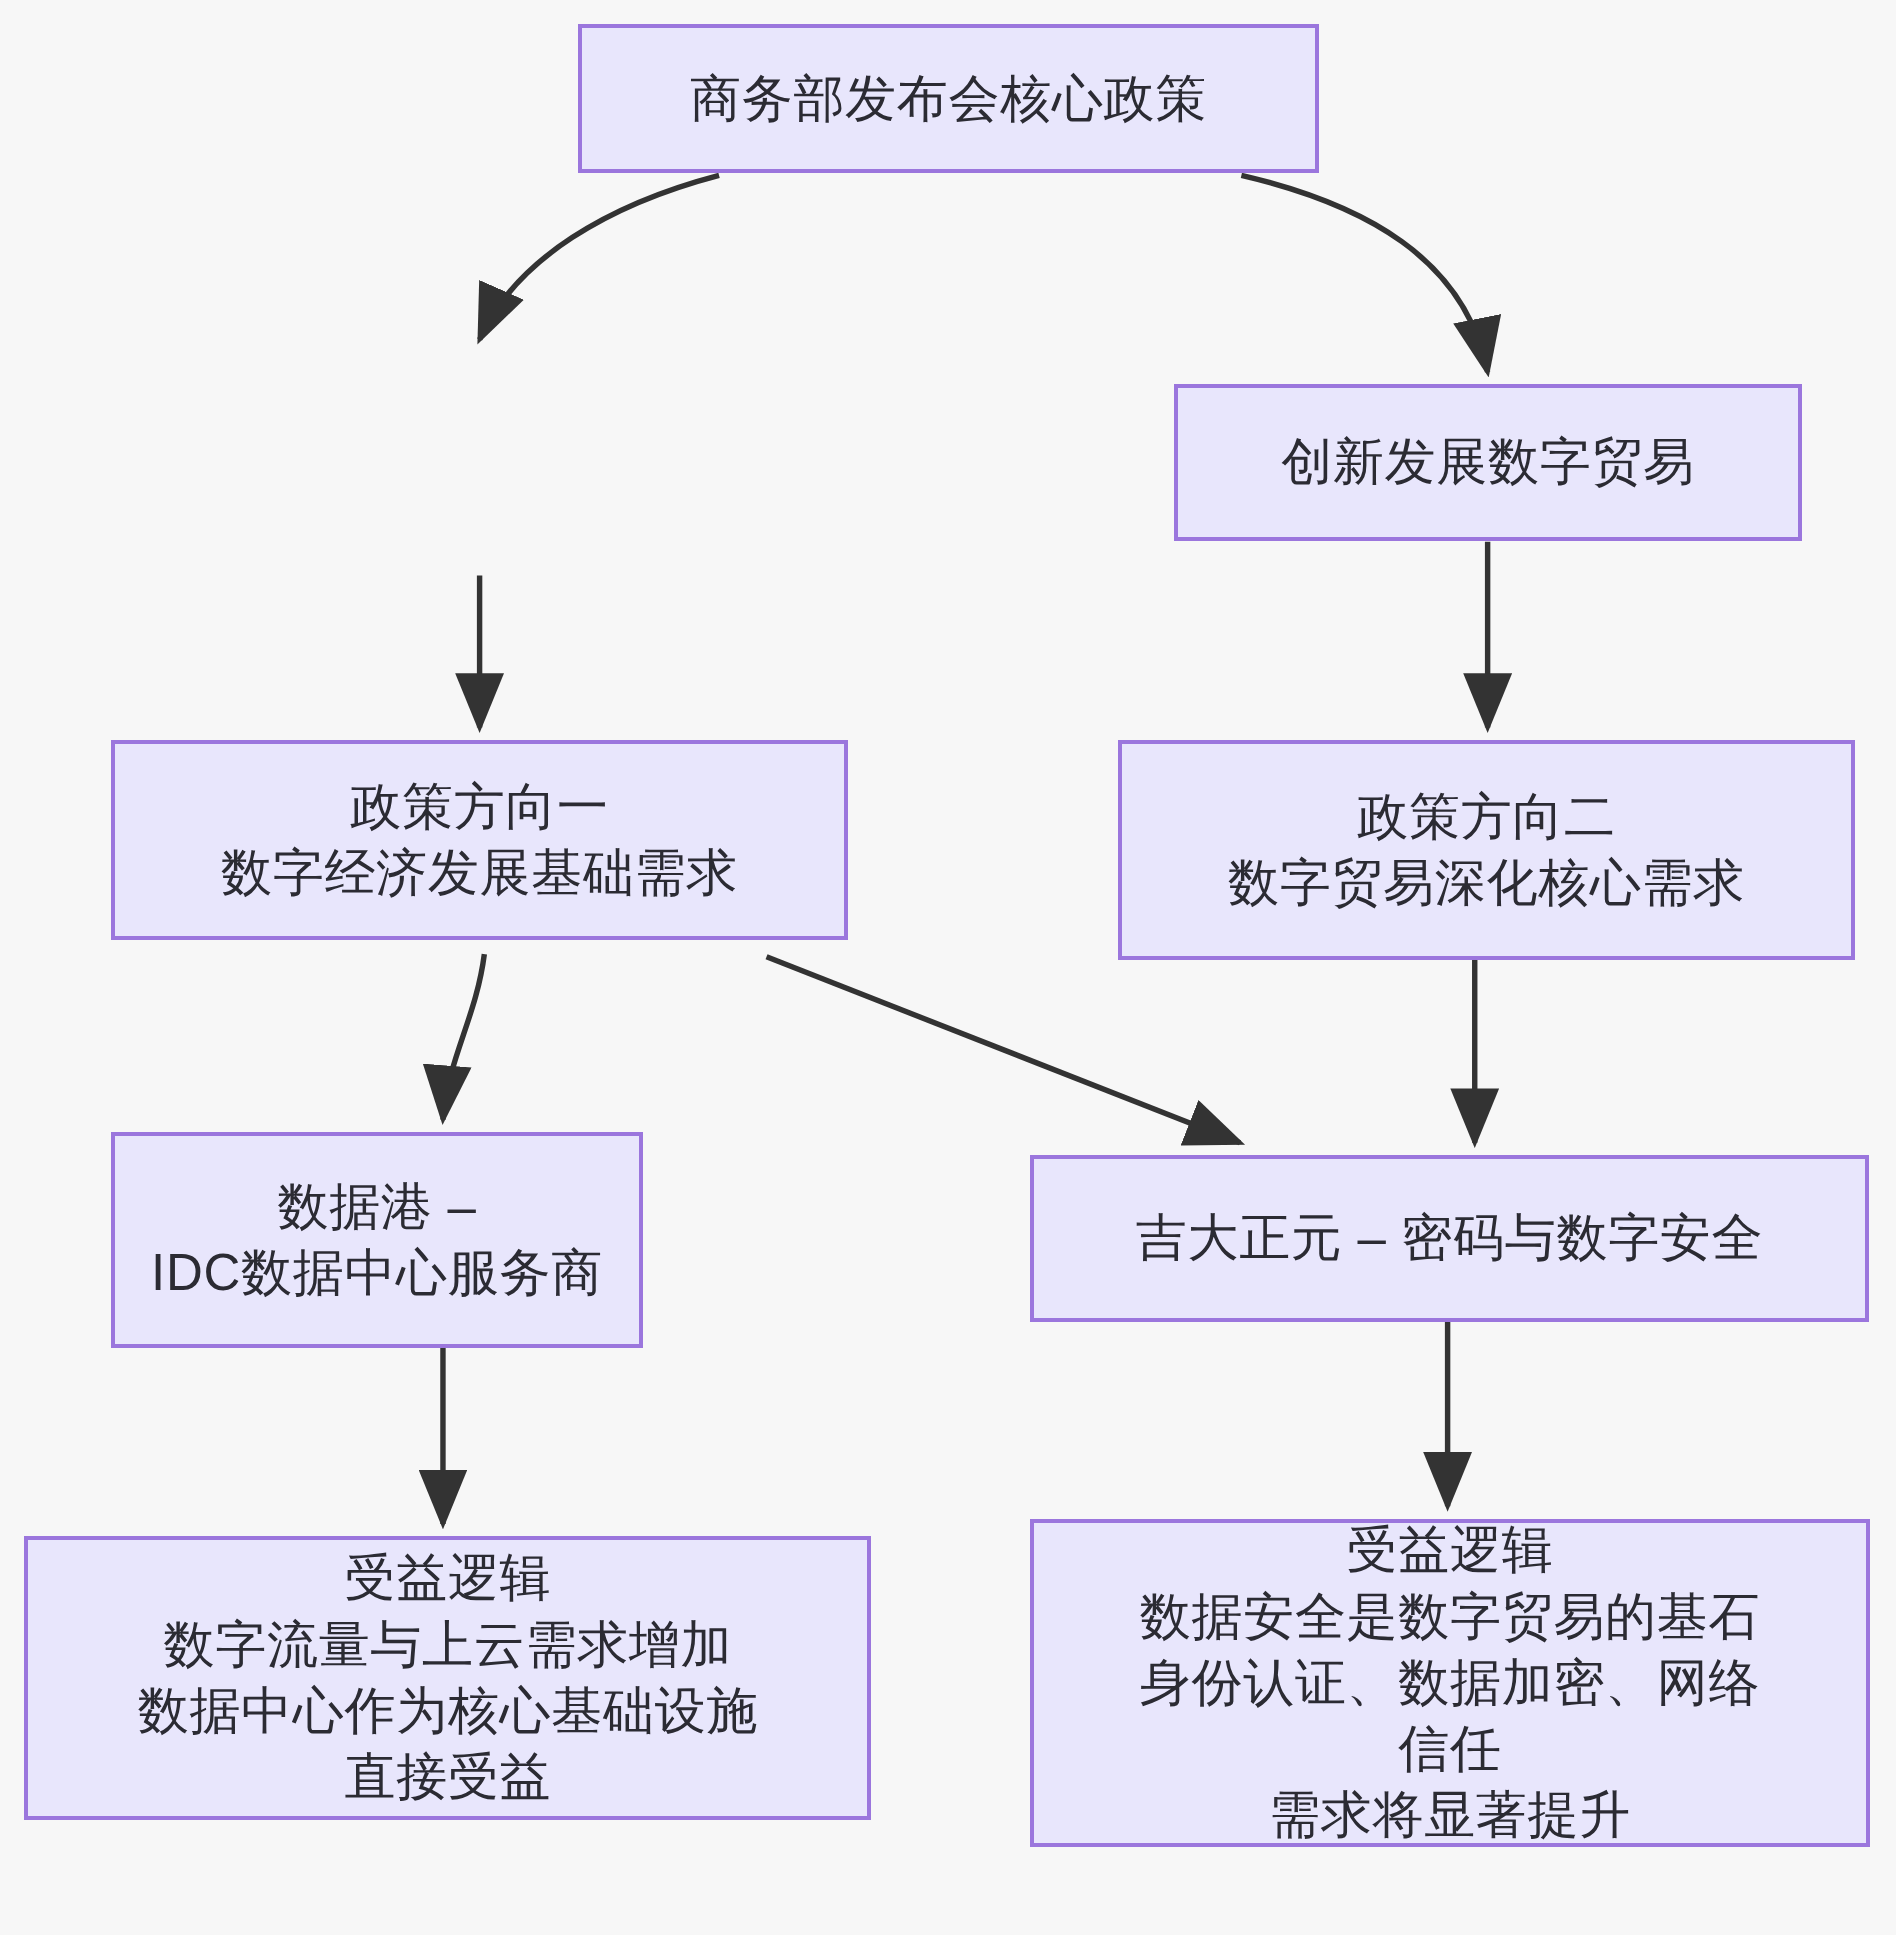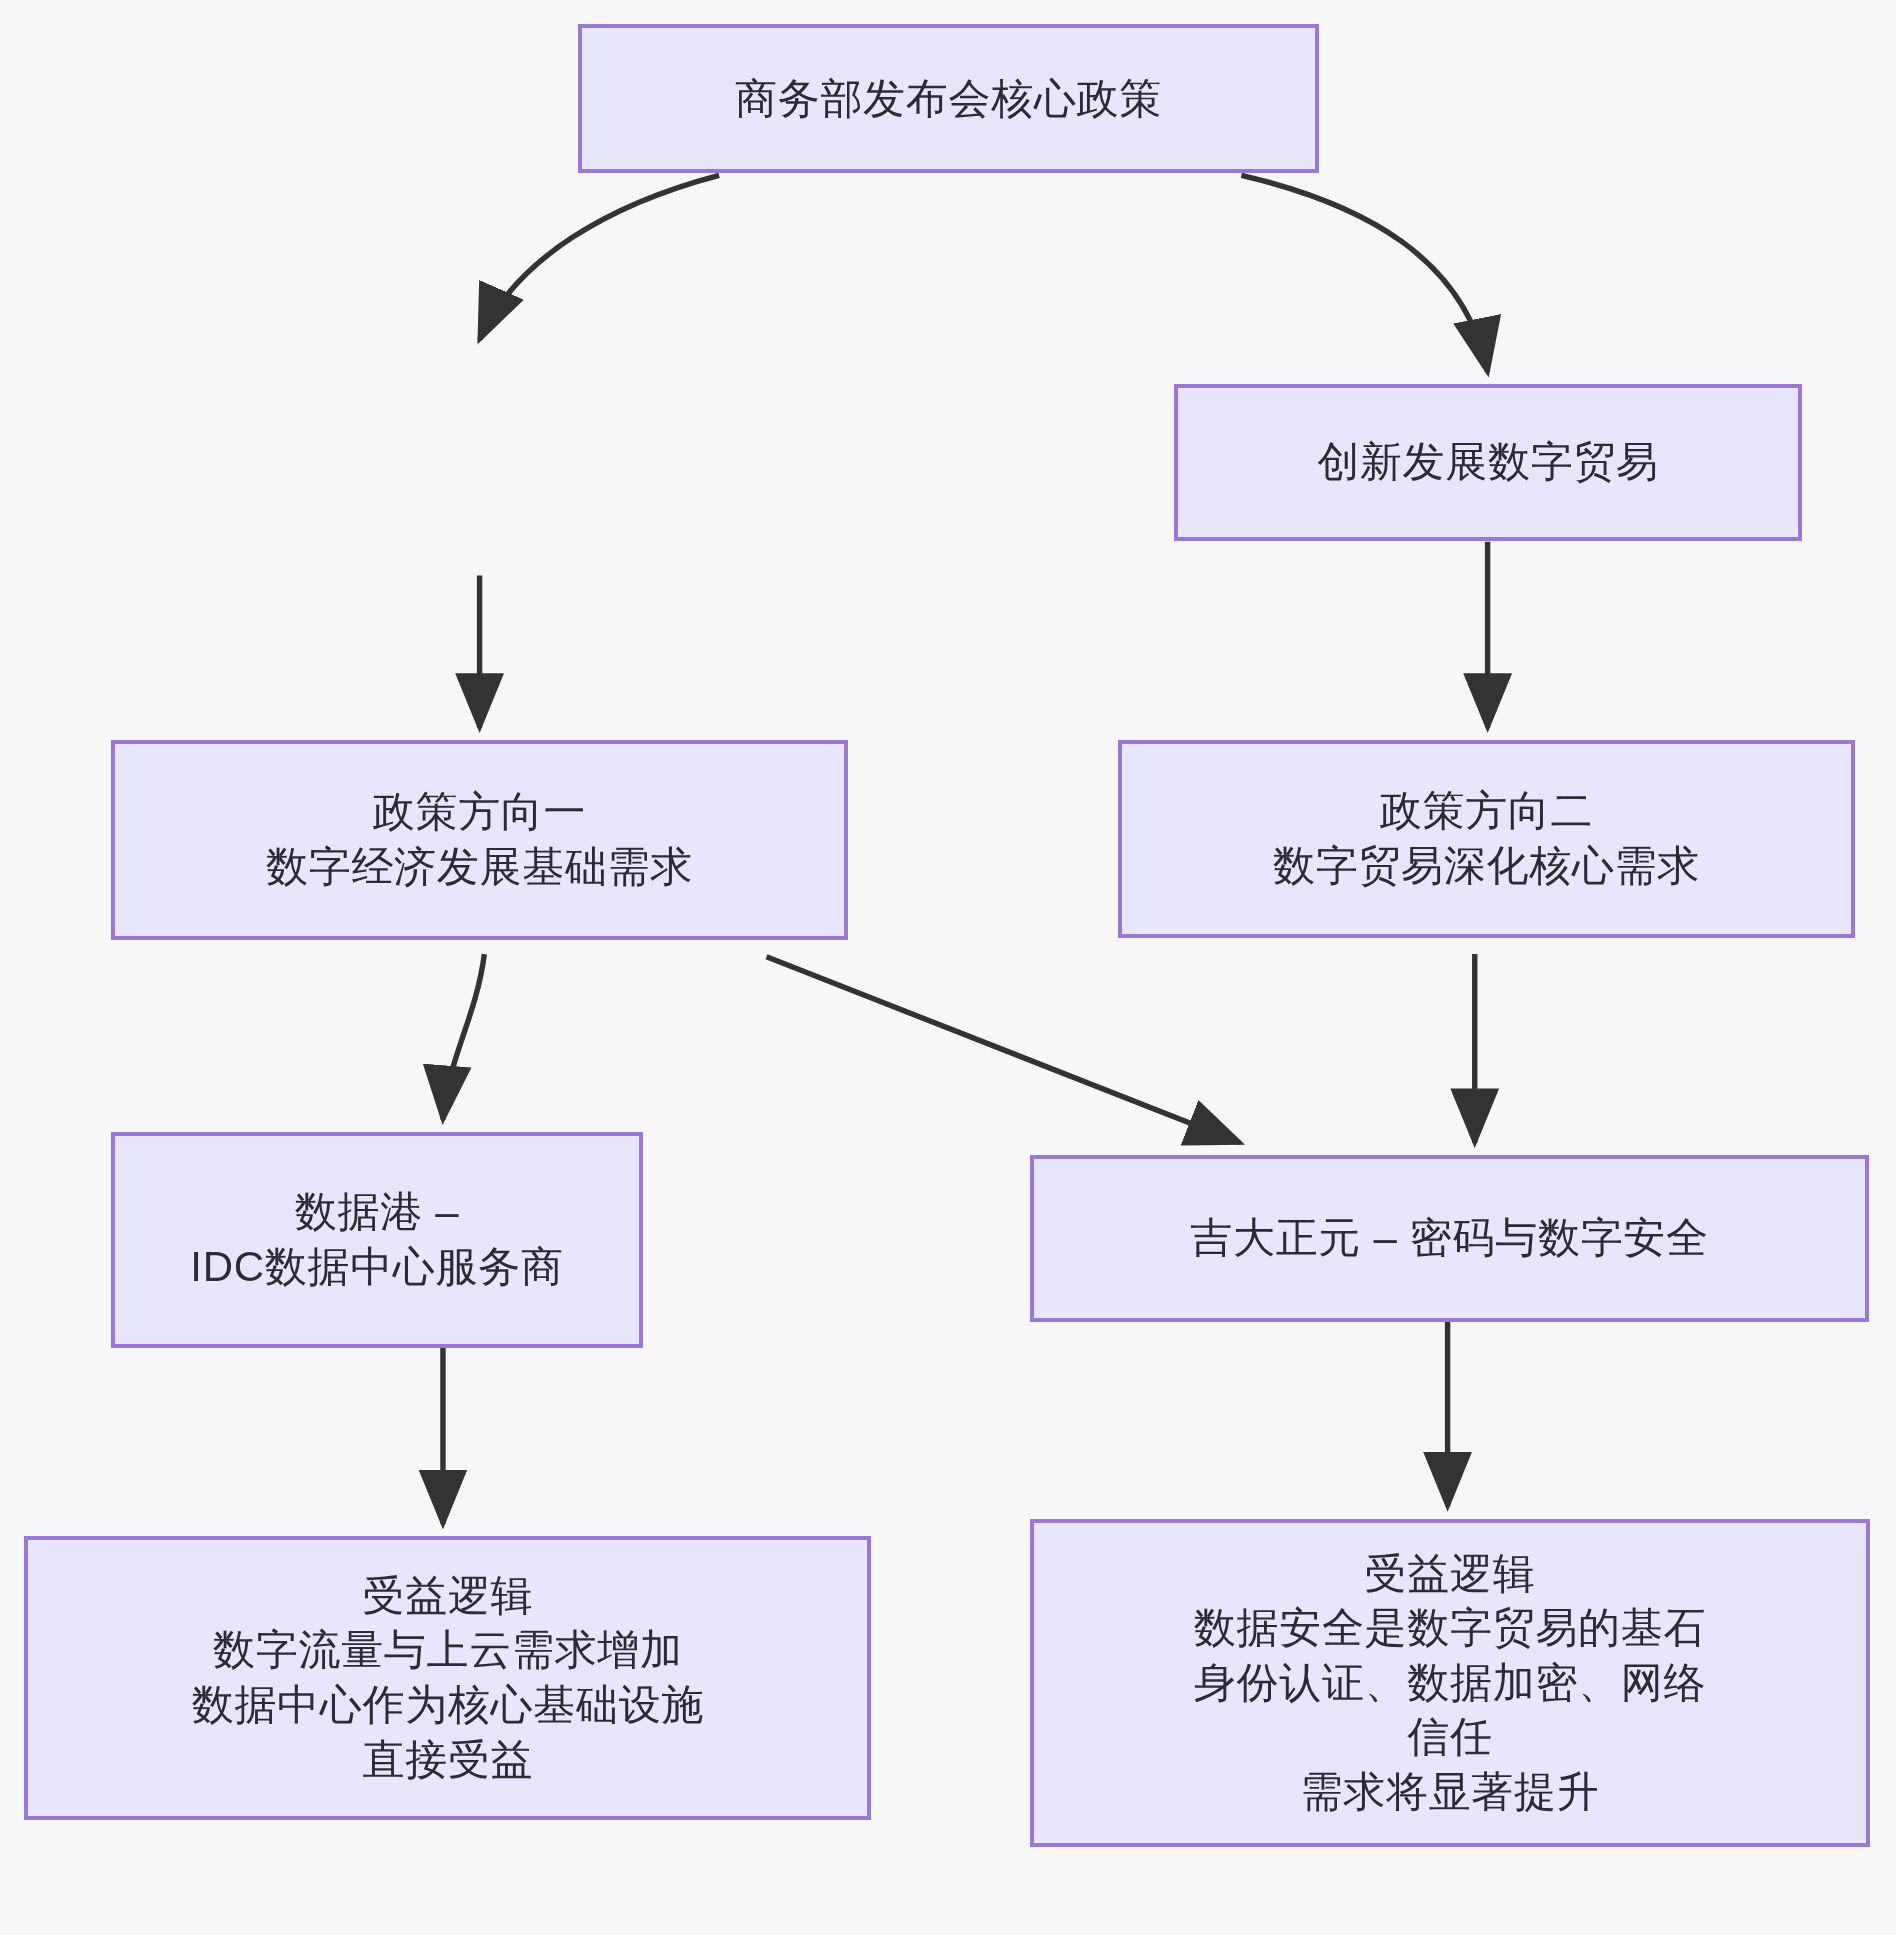--- a/index.html
+++ b/index.html
@@ -30,37 +30,37 @@
     position: absolute;
     box-sizing: border-box;
     background: #e8e6fc;
     border: 4.1px solid #9b76dd;
     display: flex;
     align-items: center;
     justify-content: center;
     text-align: center;
     z-index: 2;
     color: #2b2b33;
-    font-size: 42px;
+    font-size: 51px;
     line-height: 1.30;
     letter-spacing: 0.7px;
     font-weight: 400;
     white-space: pre-line;
     padding: 4.1px 12.2px;
   }
   .node-label {
     display: block;
     white-space: pre-line;
   }
   
   #node-root          { left: 578px;  top: 24.4px;   width: 741px; height: 149px; }
   #node-branch-left   { left: 166px;  top: 351px;  width: 628px;  height: 224px; }
   #node-branch-right  { left: 1174px; top: 384px;  width: 628px;  height: 157px; text-align: right; }
   #node-policy-one    { left: 111px;  top: 740px; width: 737px; height: 200px; }
-  #node-policy-two    { left: 1118px; top: 740px; width: 737px; height: 198px; }
+  #node-policy-two    { left: 1118px; top: 740px; width: 737px; height: 220px; }
   #node-company-idc   { left: 111px;  top: 1132px; width: 532px;  height: 216px; }
   #node-company-sec   { left: 1030px; top: 1155px; width: 839px; height: 167px; }
   #node-benefit-left  { left: 24.4px;   top: 1536px; width: 847px; height: 284px; }
   #node-benefit-right { left: 1030px; top: 1519px; width: 840px; height: 328px; }
 </style>
 </head>
 <body>
 
 <div id="stage">
 

